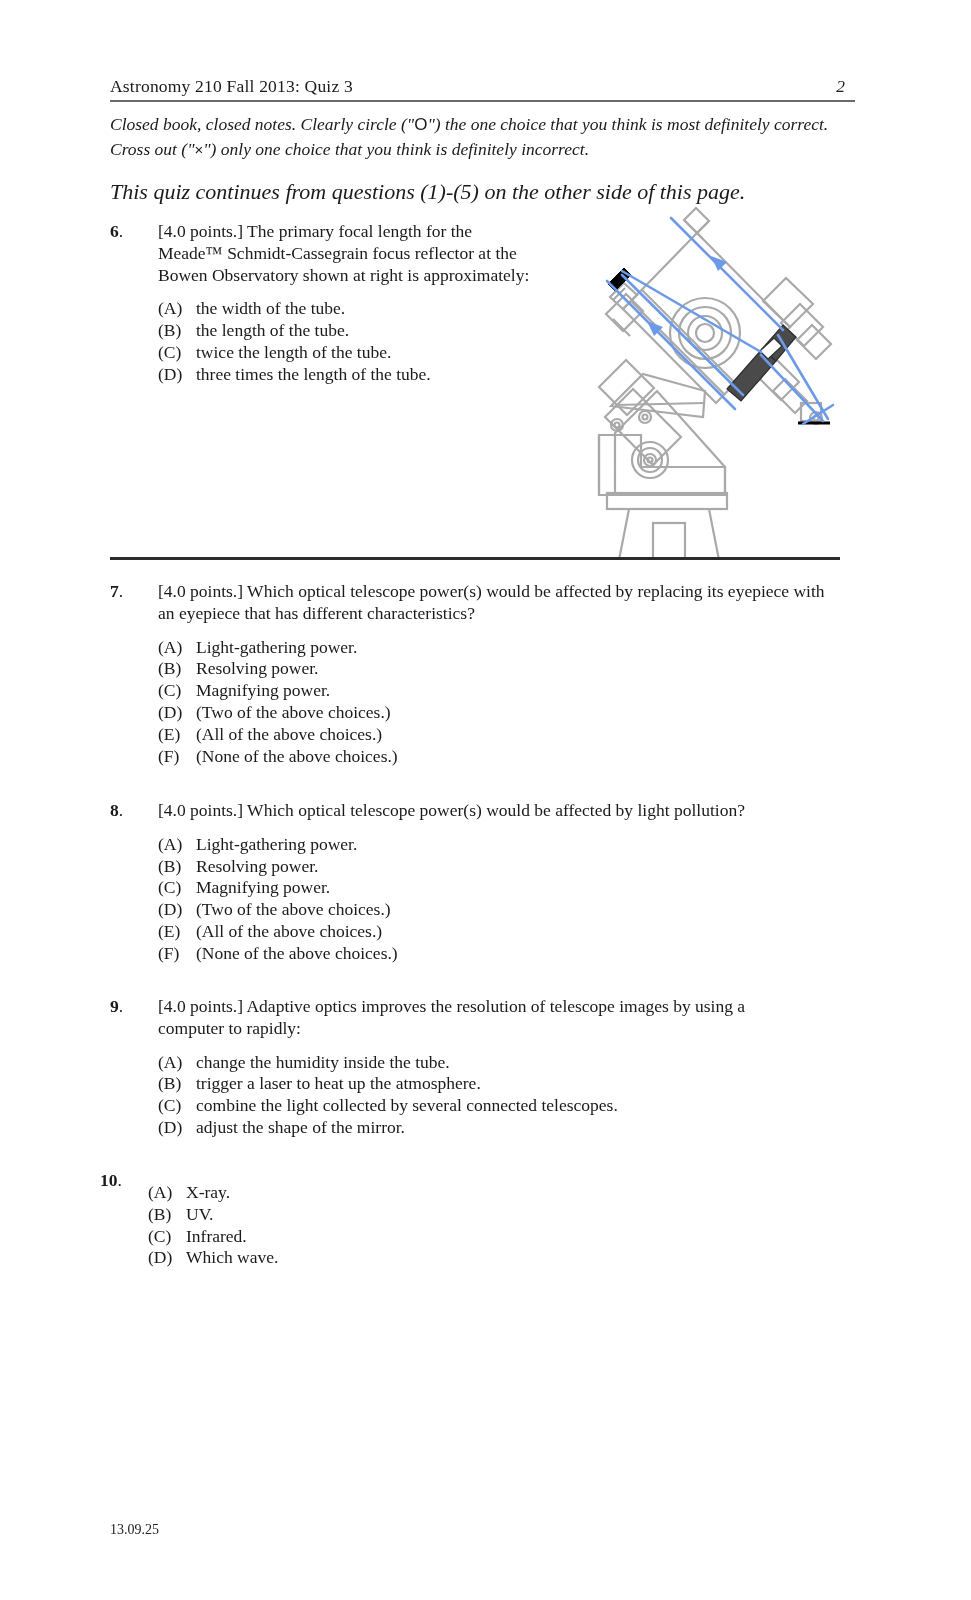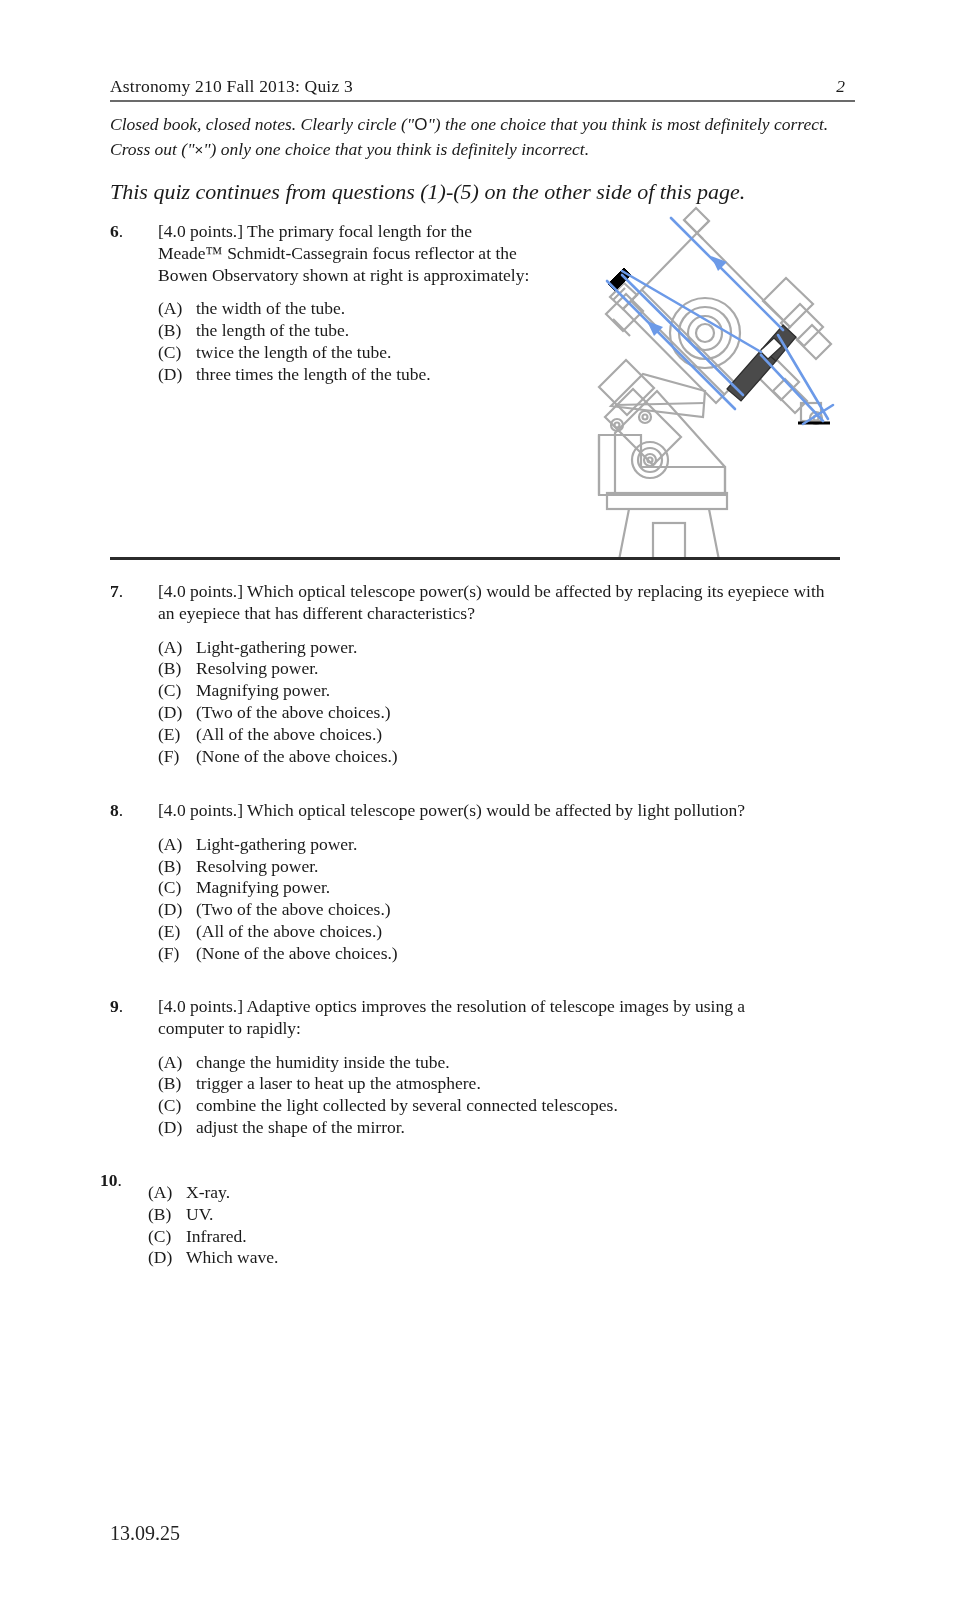--- a/index.html
+++ b/index.html
@@ -134,21 +134,21 @@
     width: 730px;
     height: 2.6px;
     background: #2b2b2b;
   }
 
   
   .footer {
     position: absolute;
     left: 110px;
     top: 1522px;
-    font-size: 20px;
+    font-size: 14px;
     color: #222;
   }
 
   
   .figure {
     position: absolute;
     left: 585px;
     top: 205px;
     width: 260px;
     height: 355px;

